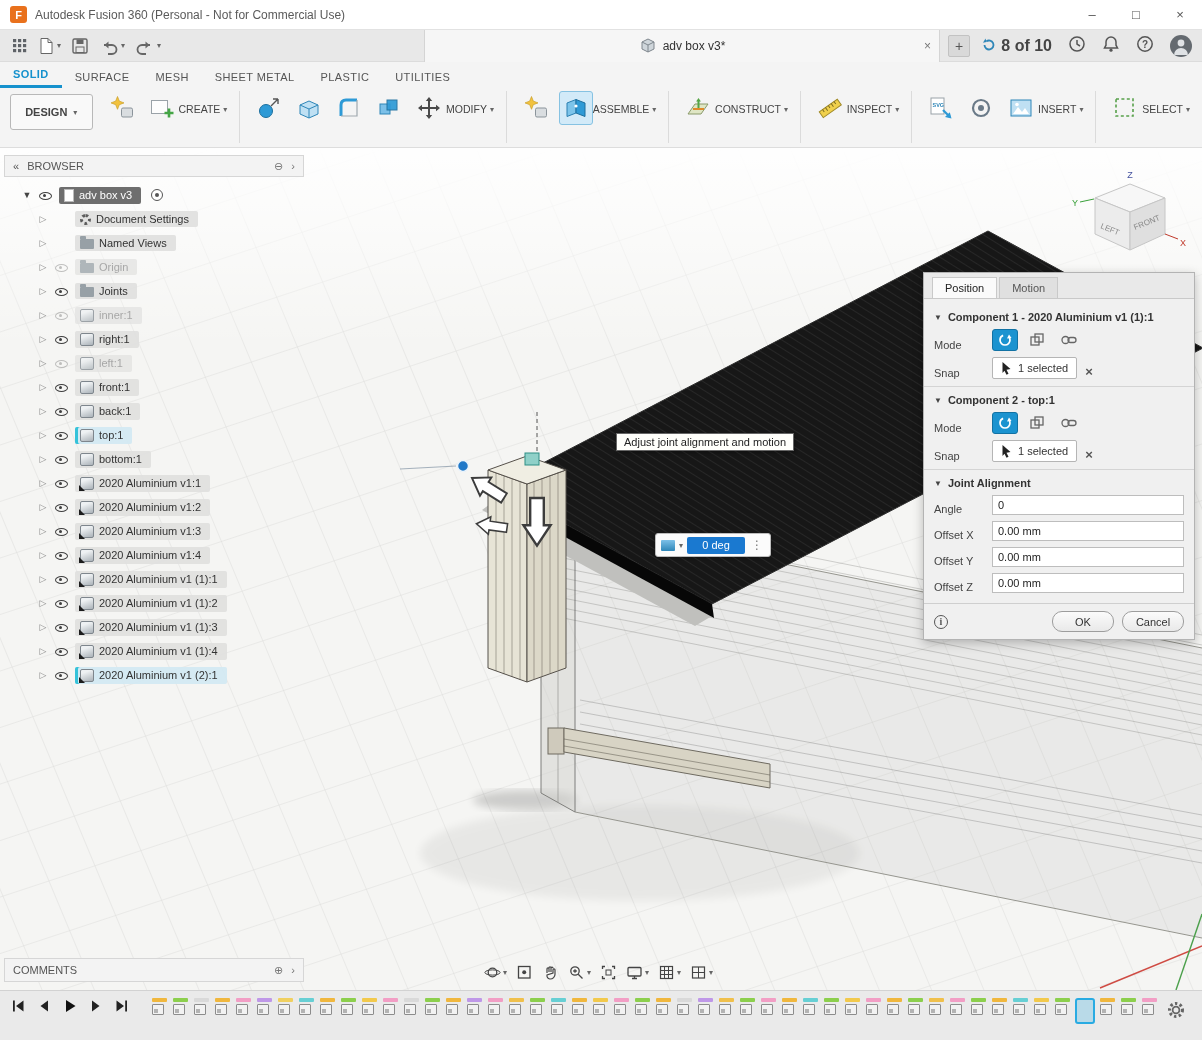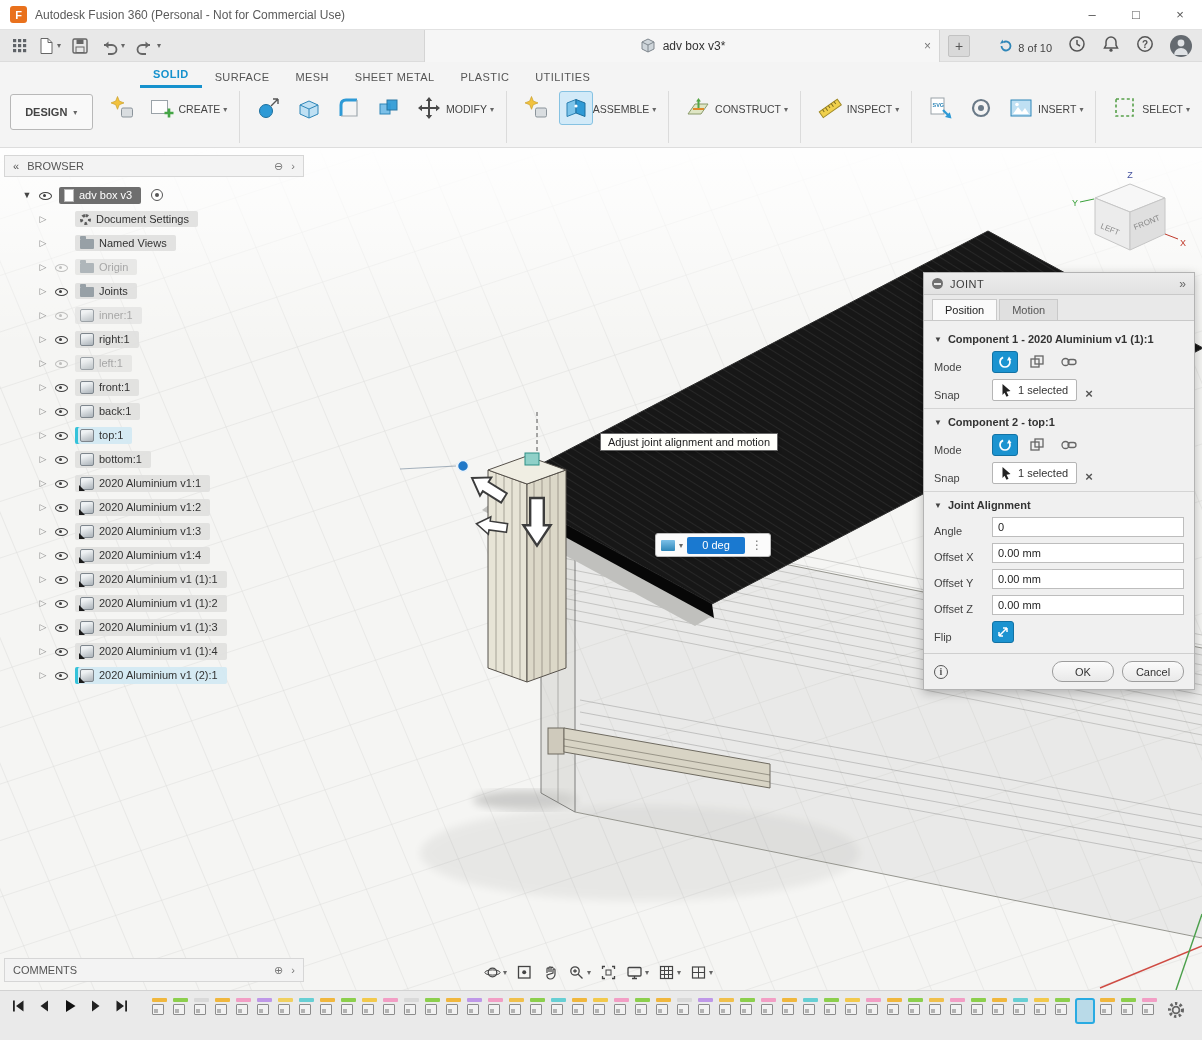--- a/index.html
+++ b/index.html
@@ -16,25 +16,25 @@
 
   
   .appbar{position:absolute;top:30px;left:0;right:0;height:32px;background:#e8e8e8;display:flex;align-items:center;border-bottom:1px solid #dcdcdc;}
   .ab-left{display:flex;align-items:center;gap:10px;padding-left:12px;}
   .ab-ic{display:flex;align-items:center;gap:2px;}
   .caret{font-size:8px;color:#666;}
   .doctab{position:absolute;left:424px;top:0;width:516px;height:32px;background:#f6f6f6;border-left:1px solid #d4d4d4;border-right:1px solid #d4d4d4;display:flex;align-items:center;justify-content:center;gap:6px;font-size:12px;color:#333;}
   .doctab .close{position:absolute;right:8px;font-size:12px;color:#777;}
   .newtab{position:absolute;left:948px;top:5px;width:22px;height:22px;background:#d9d9d9;border:1px solid #c2c2c2;border-radius:2px;text-align:center;line-height:20px;font-size:14px;color:#555;}
   .ab-right{position:absolute;right:10px;top:0;height:32px;display:flex;align-items:center;gap:16px;}
-  .jobstatus{display:flex;align-items:flex-end;gap:4px;font-size:11px;color:#444;}
+  .jobstatus{display:flex;align-items:flex-start;gap:4px;font-size:16px;color:#444;font-weight:bold;}
   .avatar{width:22px;height:22px;border-radius:50%;background:#646a70;overflow:hidden;display:flex;align-items:center;justify-content:center;}
 
   
-  .ribbontabs{position:absolute;top:62px;left:0;right:0;height:26px;background:#f4f4f4;display:flex;align-items:flex-end;padding-left:140px;}
+  .ribbontabs{position:absolute;top:62px;left:0;right:0;height:26px;background:#f4f4f4;display:flex;align-items:flex-end;}
   .rtab{font-size:11px;letter-spacing:.4px;color:#555;padding:5px 13px;}
   .rtab.active{color:#1591cd;font-weight:bold;border-bottom:3px solid #1591cd;}
 
   
   .toolbar{position:absolute;top:88px;left:0;right:0;height:60px;background:#f4f4f4;border-bottom:1px solid #dddddd;display:flex;align-items:flex-start;padding-left:10px;}
   .designbtn{margin-top:6px;width:110px;height:36px;border:1px solid #b8b8b8;border-radius:3px;background:#f9f9f9;display:flex;align-items:center;justify-content:center;gap:6px;font-size:11px;font-weight:bold;color:#444;}
   .tgroup{display:flex;flex-direction:row;align-items:center;padding:2px 12px 0 12px;}
   .ticons{display:flex;align-items:center;gap:6px;height:36px;}
   .tool{width:34px;height:34px;display:flex;align-items:center;justify-content:center;border-radius:3px;}
   .tool.active{background:#d2eaf8;border:1px solid #86c2e2;}
@@ -68,21 +68,21 @@
   .radio::after{content:"";position:absolute;inset:3px;background:#555;border-radius:50%;}
   .ic{width:14px;height:13px;display:inline-block;position:relative;flex:none;}
   .ic.gear{width:11px;height:11px;border:3px dotted #5c5c5c;border-radius:50%;}
   .ic.folder{width:14px;height:10px;background:#97a0a6;border-radius:1px;margin-top:2px;}
   .ic.folder::before{content:"";position:absolute;left:0;top:-3px;width:6px;height:3px;background:#97a0a6;border-radius:1px 1px 0 0;}
   .ic.comp{background:linear-gradient(160deg,#eef1f3 25%,#aab2b8);border:1px solid #7e868d;border-radius:2px;}
   .ic.doc{width:10px;height:13px;background:#fff;border:1px solid #bbb;}
   .ic.link::after{content:"";position:absolute;left:-2px;bottom:-2px;width:0;height:0;border-bottom:6px solid #1c1c1c;border-right:6px solid transparent;}
 
   
-  .tooltip3d{position:absolute;left:600px;top:285px;background:#fffffb;border:1px solid #666;padding:2px 7px;font-size:11px;color:#222;box-shadow:1px 2px 3px rgba(0,0,0,.25);}
+  .tooltip3d{position:absolute;left:616px;top:285px;background:#fffffb;border:1px solid #666;padding:2px 7px;font-size:11px;color:#222;box-shadow:1px 2px 3px rgba(0,0,0,.25);}
   .minibar{position:absolute;left:655px;top:385px;height:24px;background:#fbfbfb;border:1px solid #bdbdbd;border-radius:3px;display:flex;align-items:center;gap:4px;padding:0 5px;box-shadow:0 1px 3px rgba(0,0,0,.2);}
   .mt-img{width:14px;height:11px;background:linear-gradient(#7cc0e8,#2e86b8);border-radius:1px;}
   .mt-field{width:58px;height:17px;background:#1a79d0;color:#fff;font-size:11px;display:flex;align-items:center;justify-content:center;border-radius:2px;}
   .mt-kebab{color:#777;font-size:12px;padding:0 2px;}
   .viewcube{position:absolute;top:20px;right:8px;width:124px;height:102px;}
 
   
   .jdialog{position:absolute;left:923px;top:124px;width:272px;background:#f0f0f0;border:1px solid #b3b3b3;box-shadow:0 3px 10px rgba(0,0,0,.25);font-size:11px;}
   .jhead{height:22px;background:linear-gradient(#ececec,#e2e2e2);border-bottom:1px solid #c9c9c9;display:flex;align-items:center;gap:7px;padding:0 8px;}
   .grip{width:11px;height:11px;border-radius:50%;background:#707070;position:relative;}
@@ -695,25 +695,20 @@
           <span class="eye"></span>
           <span class="pill sel">
               <span class="ic comp link"></span>
               <span class="lbl">2020 Aluminium v1 (2):1</span>
             </span>
         </div>
       </div>
     </div>
 
     <div class="jdialog">
-      <div class="jhead">
-        <span class="grip"></span>
-        <span class="jtitle">JOINT</span>
-        <span class="jexp">»</span>
-      </div>
       <div class="jtabs">
         <span class="jtab active">Position</span>
         <span class="jtab">Motion</span>
       </div>
       <div class="jbody">
         <div class="jsec">
           <span class="tri">▼</span>
           <span>Component 1 - 2020 Aluminium v1 (1):1</span>
         </div>
         <div class="jrow">
@@ -799,28 +794,20 @@
           <input class="jinput" value="0.00 mm" style="">
         </div>
         <div class="jrow">
           <span class="jlab">Offset Y</span>
           <input class="jinput" value="0.00 mm" style="">
         </div>
         <div class="jrow">
           <span class="jlab">Offset Z</span>
           <input class="jinput" value="0.00 mm" style="">
         </div>
-        <div class="jrow">
-          <span class="jlab">Flip</span>
-          <span class="flipbtn">
-            <svg width="14" height="14">
-                <path d="M3 11 11 3M11 3H7M11 3v4M3 11h4M3 11V7" stroke="#fff" stroke-width="1.5" fill="none"></path>
-              </svg>
-          </span>
-        </div>
       </div>
       <div class="jfooter">
         <span class="infoc">i</span>
         <span class="spacer"></span>
         <span class="jbtn">OK</span>
         <span class="jbtn">Cancel</span>
       </div>
     </div>
 
     <div class="comments">

